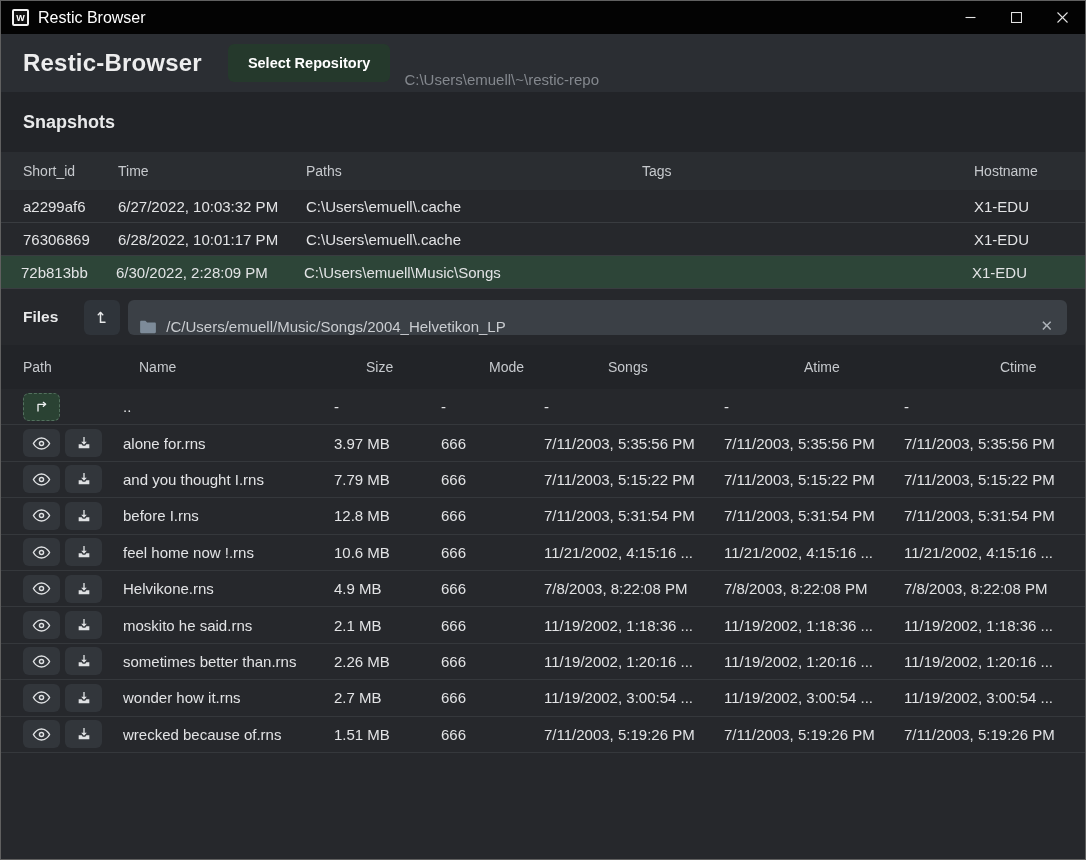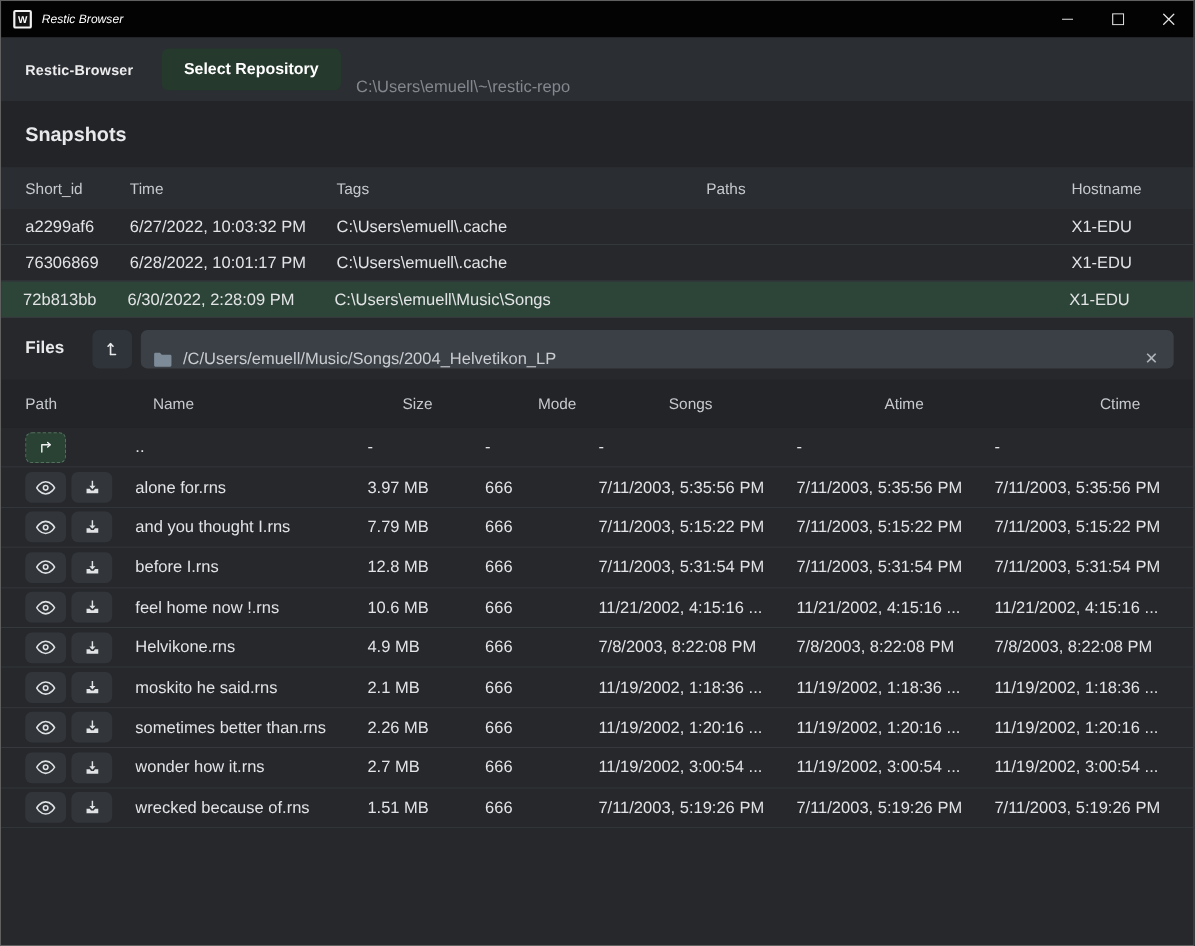--- a/index.html
+++ b/index.html
@@ -7,27 +7,27 @@
   body { font-family:"Liberation Sans", sans-serif; }
   .window {
     width:1086px; height:860px; background:#26282c;
     border:1px solid #606060; overflow:hidden; position:relative;
     display:flex; flex-direction:column;
   }
   
   .titlebar { height:33px; background:#030303; display:flex; align-items:center; padding-left:11px; flex:none; }
   .app-icon { width:17px; height:17px; background:#111; border:2px solid #f2f2f2; border-radius:2px;
     color:#fff; font-weight:bold; font-size:9px; display:flex; align-items:center; justify-content:center; }
-  .titlebar-text { color:#ffffff; font-size:11px; margin-left:9px;font-style:italic; }
+  .titlebar-text { color:#ffffff; font-size:16px; margin-left:9px; }
   .win-controls { margin-left:auto; display:flex; height:33px; }
   .win-btn { width:46px; height:33px; display:flex; align-items:center; justify-content:center; background:transparent; border:none; cursor:pointer; }
   .win-btn svg { stroke:#e3e3e3; stroke-width:1.1; fill:none; }
   
   .header { height:58px; background:#2b2e33; display:flex; align-items:center; padding:0 22px; flex:none; }
-  .app-name { color:#ededee; font-size:13px; font-weight:bold; letter-spacing:.2px; }
+  .app-name { color:#ededee; font-size:24px; font-weight:bold; letter-spacing:.2px; }
   .select-repo-btn { margin-left:26px; background:#25392c; color:#fff; font-weight:bold; font-size:14.5px;
     padding:11px 20px; border-radius:6px; border:none; font-family:inherit; cursor:pointer; }
   .repo-path { margin-left:14px; color:#84888e; font-size:15px;margin-top:32px; }
   
   .section-title-strip { height:60px; background:#222428; display:flex; align-items:center; padding:0 22px; flex:none; }
   .section-title { color:#e8e9ea; font-size:18px; font-weight:bold; }
   
   .snap-grid { display:grid; grid-template-columns:95px 188px 336px 332px 1fr; padding:0 16px 0 22px; align-items:center; }
   .snap-header { height:38px; background:#2a2d31; flex:none; }
   .th { color:#c6c9cd; font-size:14px; }
@@ -91,22 +91,22 @@
     <span class="repo-path">C:\Users\emuell\~\restic-repo</span>
   </div>
 
   <div class="section-title-strip">
     <span class="section-title">Snapshots</span>
   </div>
 
   <div class="snap-grid snap-header">
     <span class="th">Short_id</span>
     <span class="th">Time</span>
+    <span class="th">Paths</span>
     <span class="th">Tags</span>
-    <span class="th">Paths</span>
     <span class="th">Hostname</span>
   </div>
 
   <div id="snap-rows">
     <div class="snap-grid snap-row trow">
       <span class="td">a2299af6</span>
       <span class="td">6/27/2022, 10:03:32 PM</span>
       <span class="td">C:\Users\emuell\.cache</span>
       <span class="td"></span>
       <span class="td">X1-EDU</span>

